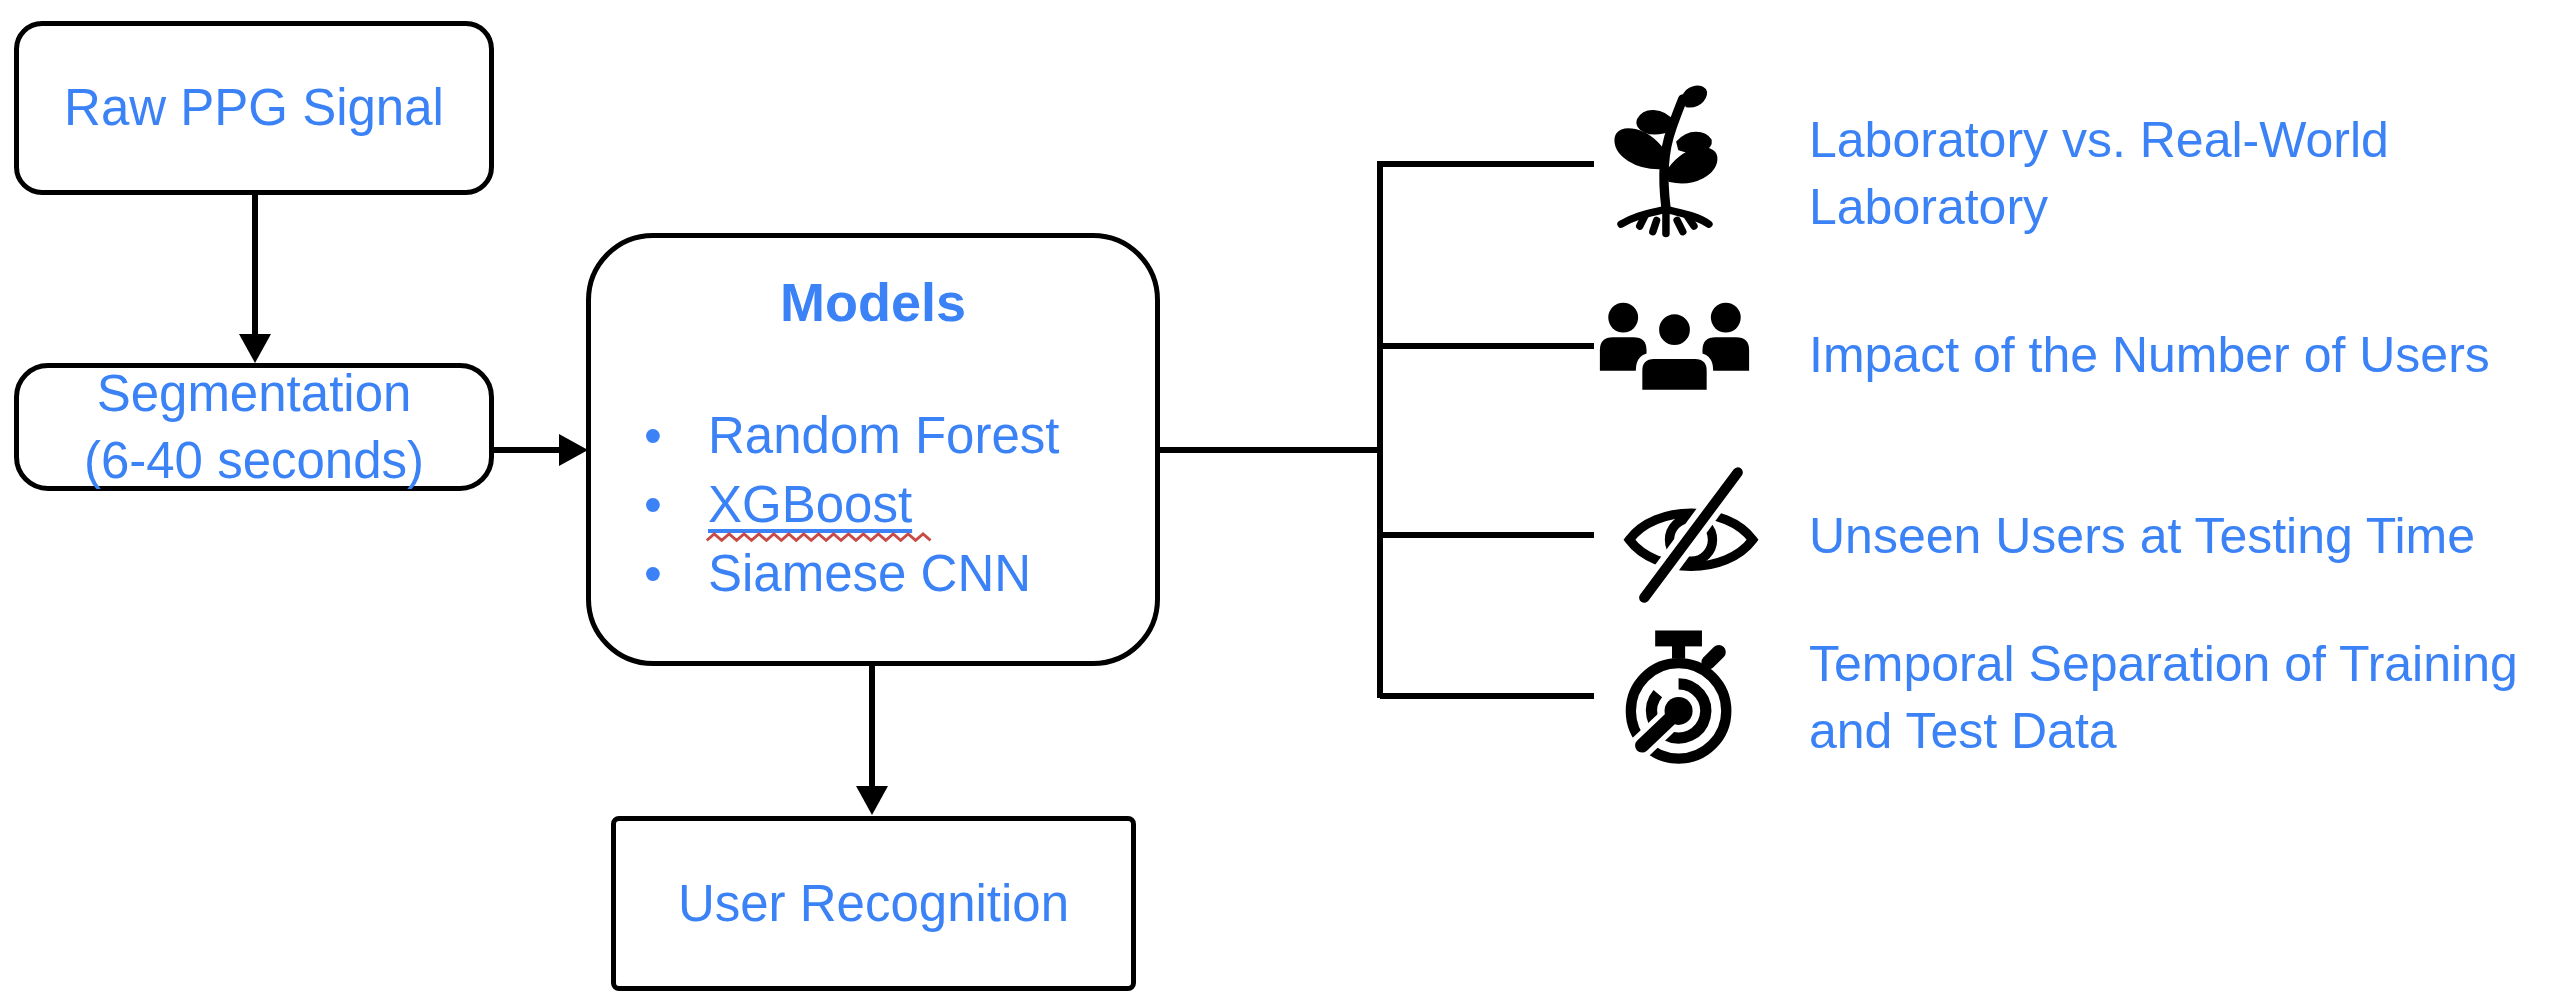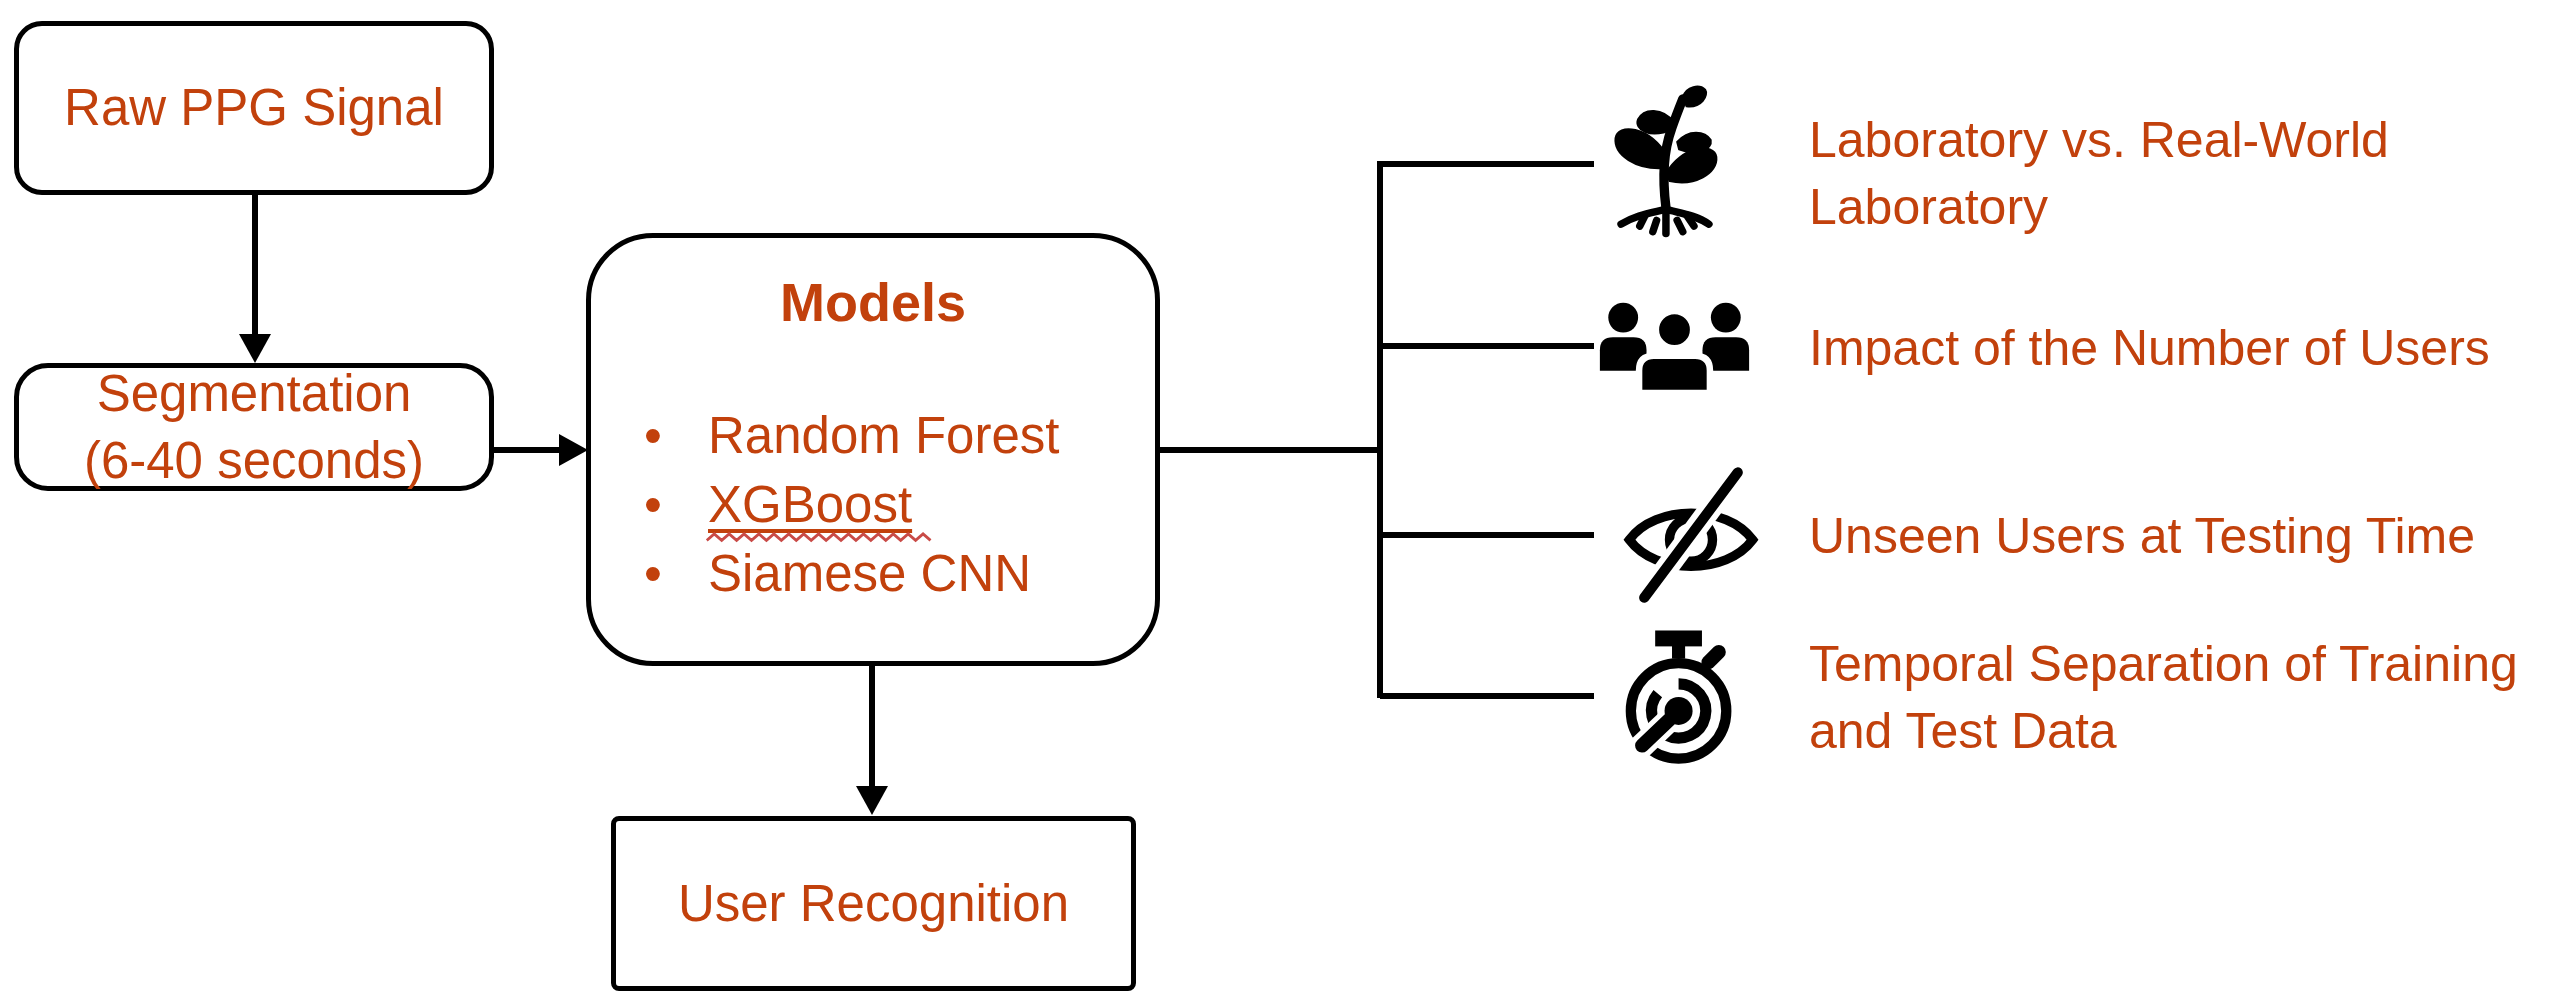--- a/index.html
+++ b/index.html
@@ -1,21 +1,21 @@
 <!DOCTYPE html>
 <html style="font-size:15px"><head>
 <meta charset="utf-8">
 <style>
   html,body{margin:0;padding:0;background:#ffffff;}
   .canvas{
     position:relative;
     width:2576px;height:1003px;
     background:#ffffff;
     font-family:"Liberation Sans", sans-serif;
-    color:#c2410c;
+    color:#3b82f6;
     overflow:hidden;
   }
   
   .node{
     position:absolute;
     border:5.6px solid #000;
     background:#fff;
     box-sizing:border-box;
     display:flex;
     flex-direction:column;
@@ -159,21 +159,21 @@
 
     <circle cx="31" cy="21" r="16" fill="#000"></circle>
     <path d="M6,78 L6,56 Q6,42 20,42 L42,42 Q56,42 56,56 L56,78 Z" fill="#000"></path>
 
     <circle cx="141" cy="21" r="16" fill="#000"></circle>
     <path d="M116,78 L116,56 Q116,42 130,42 L152,42 Q166,42 166,56 L166,78 Z" fill="#000"></path>
 
     <circle cx="86" cy="34" r="20" fill="#000" stroke="#fff" stroke-width="7"></circle>
     <path d="M48,102 L48,78 Q48,62 64,62 L108,62 Q124,62 124,78 L124,102 Z" fill="#000" stroke="#fff" stroke-width="7"></path>
   </svg>
-  <div class="aspect-text" style="top:315px;text-align:center;">
+  <div class="aspect-text" style="top:322px;text-align:center;">
     <div>Impact of the Number of Users</div>
   </div>
 
   <svg class="aspect-icon" style="left:1620px;top:465px;" width="142" height="142" viewBox="0 0 152 152">
 
     <path d="M10,80 C38,42 114,42 142,80 C114,118 38,118 10,80 Z" fill="none" stroke="#000" stroke-width="10"></path>
 
     <circle cx="76" cy="80" r="23" fill="none" stroke="#000" stroke-width="10"></circle>
 
     <line x1="124" y1="10" x2="28" y2="140" stroke="#fff" stroke-width="24"></line>

